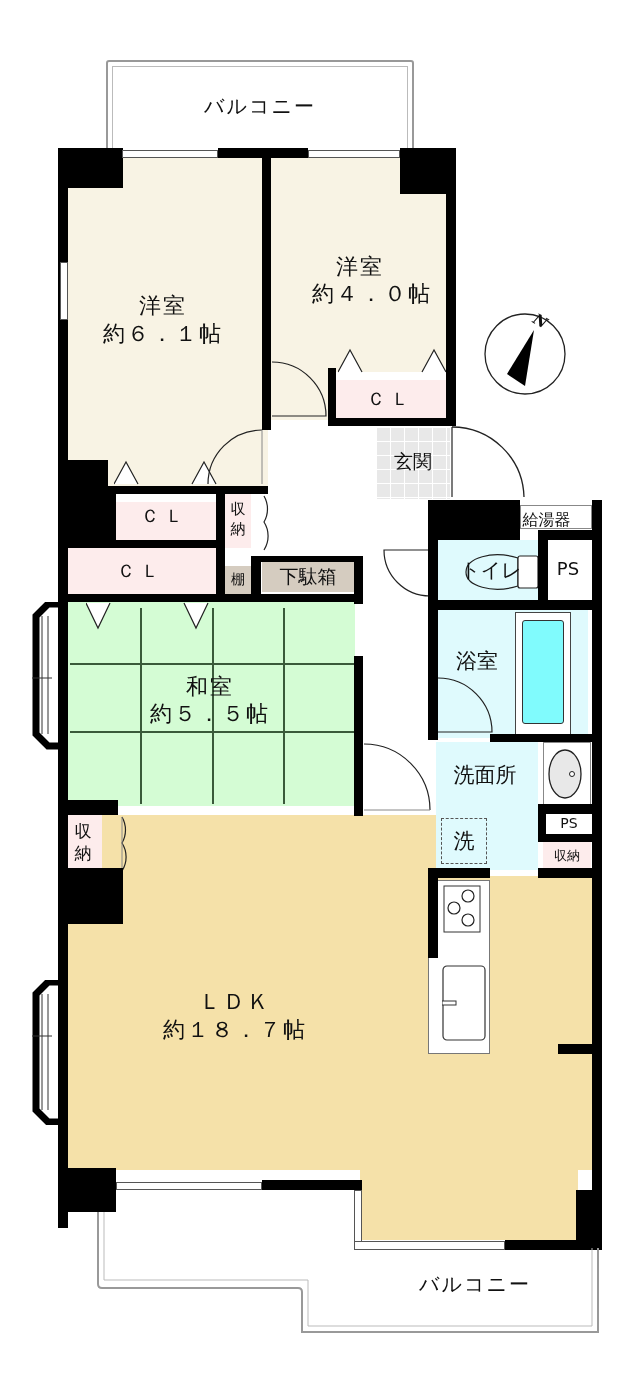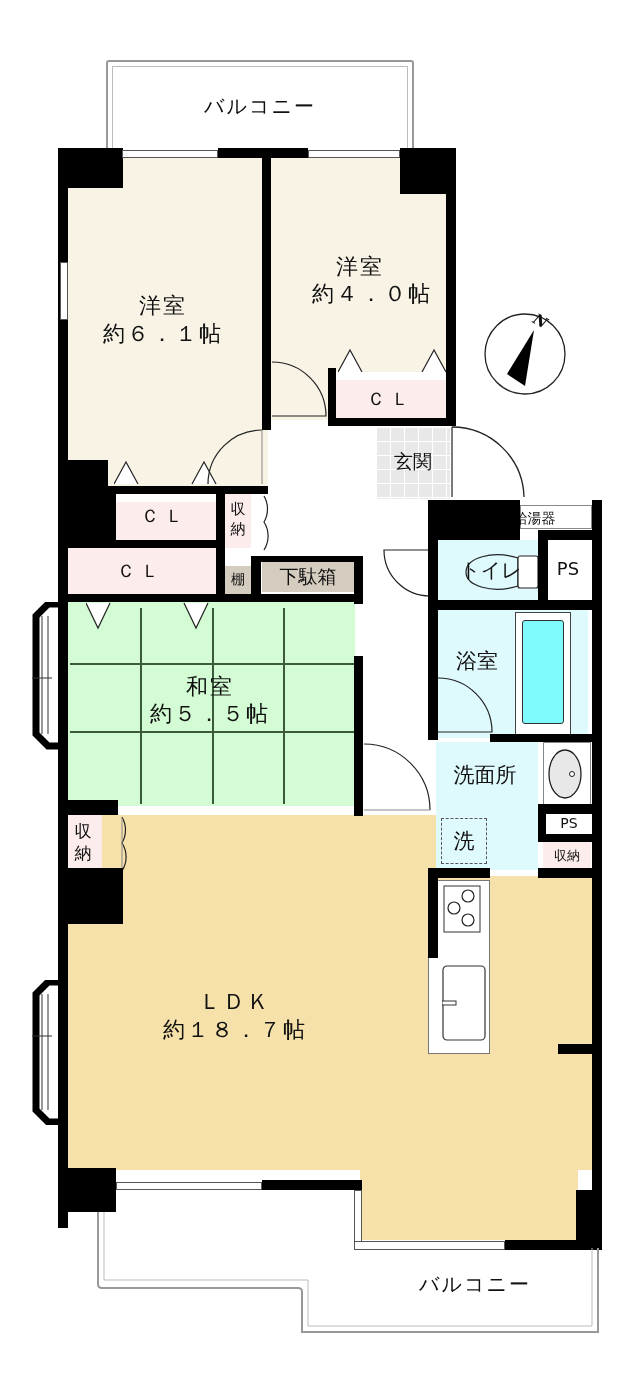--- a/index.html
+++ b/index.html
@@ -83,21 +83,21 @@
 
 <svg class="abs" style="left:28px;top:602px;" width="44" height="148">
   <path d="M40,2 L20,2 L8,14 L8,132 L20,144 L40,144" fill="none" stroke="#000" stroke-width="7"></path>
   <line x1="14" y1="14" x2="14" y2="132" stroke="#333" stroke-width="1"></line>
   <line x1="20" y1="14" x2="20" y2="132" stroke="#333" stroke-width="1"></line>
   <line x1="38" y1="6" x2="38" y2="140" stroke="#333" stroke-width="1"></line>
   <line x1="4" y1="76" x2="24" y2="76" stroke="#333" stroke-width="1"></line>
 </svg>
 
 <div class="room" style="left:520px;top:505px;width:72px;height:24px;background:#fff;border:1px solid #888;"></div>
-<div class="lbl xs" style="left:500px;top:510px;width:69px;font-size:14px;">給湯器</div>
+<div class="lbl xs" style="left:512px;top:510px;width:69px;font-size:16px;">給湯器</div>
 <div class="room" style="left:438px;top:540px;width:100px;height:60px;background:#dffafd;"></div>
 <svg class="abs" style="left:462px;top:552px;" width="78" height="40">
   <path d="M56,6 C30,-2 4,6 4,20 C4,34 30,42 56,34 Z" fill="none" stroke="#222" stroke-width="1.2"></path>
   <rect x="56" y="4" width="20" height="32" rx="2" fill="#fff" stroke="#222" stroke-width="1.2"></rect>
 </svg>
 <div class="lbl mid" style="left:446px;top:558px;width:90px;font-size:20px;">トイレ</div>
 <div class="room" style="left:548px;top:540px;width:40px;height:60px;background:#fff;"></div>
 <div class="lbl mid" style="left:548px;top:558px;width:40px;font-size:18px;">PS</div>
 
 <svg class="abs" style="left:380px;top:546px;" width="52" height="52">

